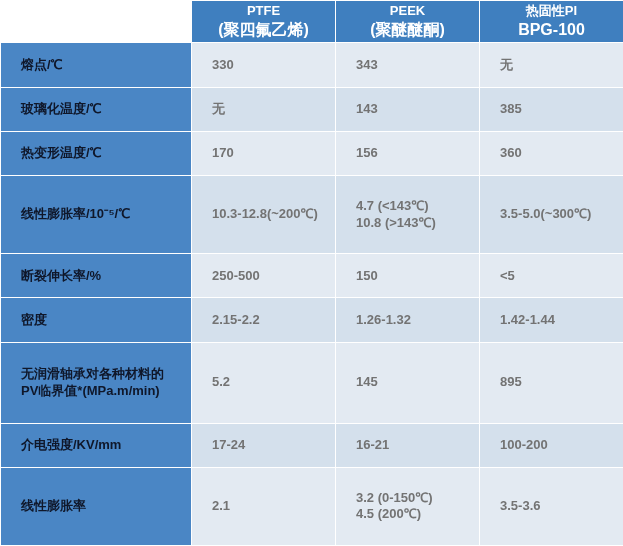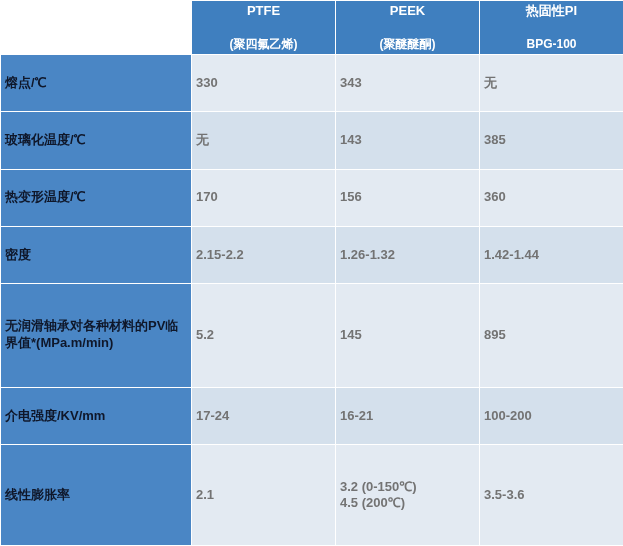--- a/index.html
+++ b/index.html
@@ -18,21 +18,21 @@
     overflow: hidden;
   }
   table.matrix {
     border-collapse: collapse;
     width: 623px;
     height: 546px;
     table-layout: fixed;
   }
   table.matrix td, table.matrix th {
     border: 1px solid #ffffff;
-    padding: 2px 4px;
+    padding: 2px 20px;
     vertical-align: middle;
     font-weight: bold;
     font-size: 13px;
     line-height: 1.25;
     box-sizing: border-box;
   }
   
   col.c0 { width: 191px; }
   col.c1 { width: 144px; }
   col.c2 { width: 144px; }
@@ -46,23 +46,23 @@
   }
   
   th.mat {
     background: #3f7fbf;
     color: #ffffff;
     font-size: 14px;
     padding: 6px 4px;
   }
   th.mat .sub {
     display: block;
-    font-size: 12px;
+    font-size: 16px;
     font-weight: bold;
-    margin-top: 18px;
+    margin-top: 1px;
   }
   
   td.rowlab {
     background: #4a86c5;
     color: #0f172a;
     font-size: 13.5px;
     padding: 4px 6px;
   }
   td.rowlab.two-line {
     font-size: 13px;
@@ -123,21 +123,40 @@
         <td class="val shade-b">385</td>
       </tr>
 
       <tr>
         <td class="rowlab">热变形温度/℃</td>
         <td class="val shade-a">170</td>
         <td class="val shade-a">156</td>
         <td class="val shade-a">360</td>
       </tr>
 
+      <tr>
+        <td class="rowlab">线性膨胀率/10⁻⁵/℃</td>
+        <td class="val shade-b">
+          <span class="line nowrap">10.3-12.8(~200℃)</span>
+        </td>
+        <td class="val shade-b">
+          <span class="line nowrap">4.7 (&lt;143℃)</span>
+          <span class="line nowrap">10.8 (&gt;143℃)</span>
+        </td>
+        <td class="val shade-b">
+          <span class="line nowrap">3.5-5.0(~300℃)</span>
+        </td>
+      </tr>
 
+      <tr>
+        <td class="rowlab">断裂伸长率/%</td>
+        <td class="val shade-a">250-500</td>
+        <td class="val shade-a">150</td>
+        <td class="val shade-a">&lt;5</td>
+      </tr>
 
       <tr>
         <td class="rowlab">密度</td>
         <td class="val shade-b">2.15-2.2</td>
         <td class="val shade-b">1.26-1.32</td>
         <td class="val shade-b">1.42-1.44</td>
       </tr>
 
 
 

